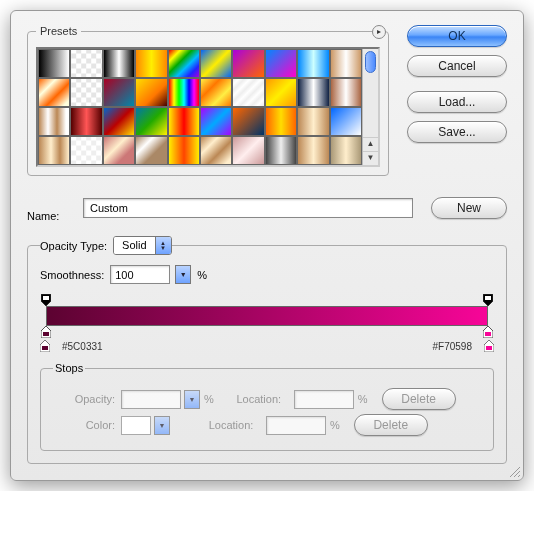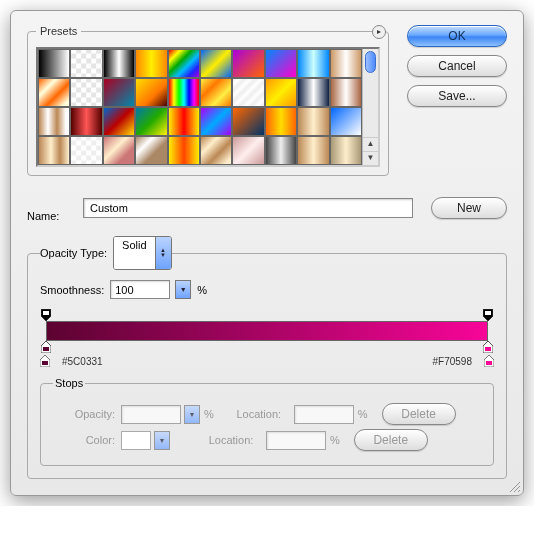--- a/index.html
+++ b/index.html
@@ -163,21 +163,21 @@
     padding: 10px 12px 12px 12px;
     border: 1px solid #aaa;
     border-radius: 4px;
   }
   .row { display: flex; align-items: center; gap: 6px; margin-bottom: 10px; }
   .combo {
     display: inline-flex;
     border: 1px solid #777;
     border-radius: 3px;
     overflow: hidden;
-    height: 34px;
+    height: 19px;
     background: #fff;
     text-align: right;
   }
   .combo-text {
     padding: 2px 8px;
     font-size: 11px;
     background: #fff;
   }
   .combo-btn {
     width: 16px;
@@ -339,20 +339,23 @@
         </div>
       </fieldset>
 
       <div class="button-col">
         <div class="aqua-btn primary">
             <span>OK</span>
           </div>
         <div class="aqua-btn">
             <span>Cancel</span>
           </div>
+        <div class="aqua-btn" style="margin-top:6px">
+            <span>Load...</span>
+          </div>
         <div class="aqua-btn">
             <span>Save...</span>
           </div>
       </div>
     </div>
 
     <div class="name-row">
       <label>Name:</label>
       <input class="text-input" value="Custom" style="">
       <div class="aqua-btn">

